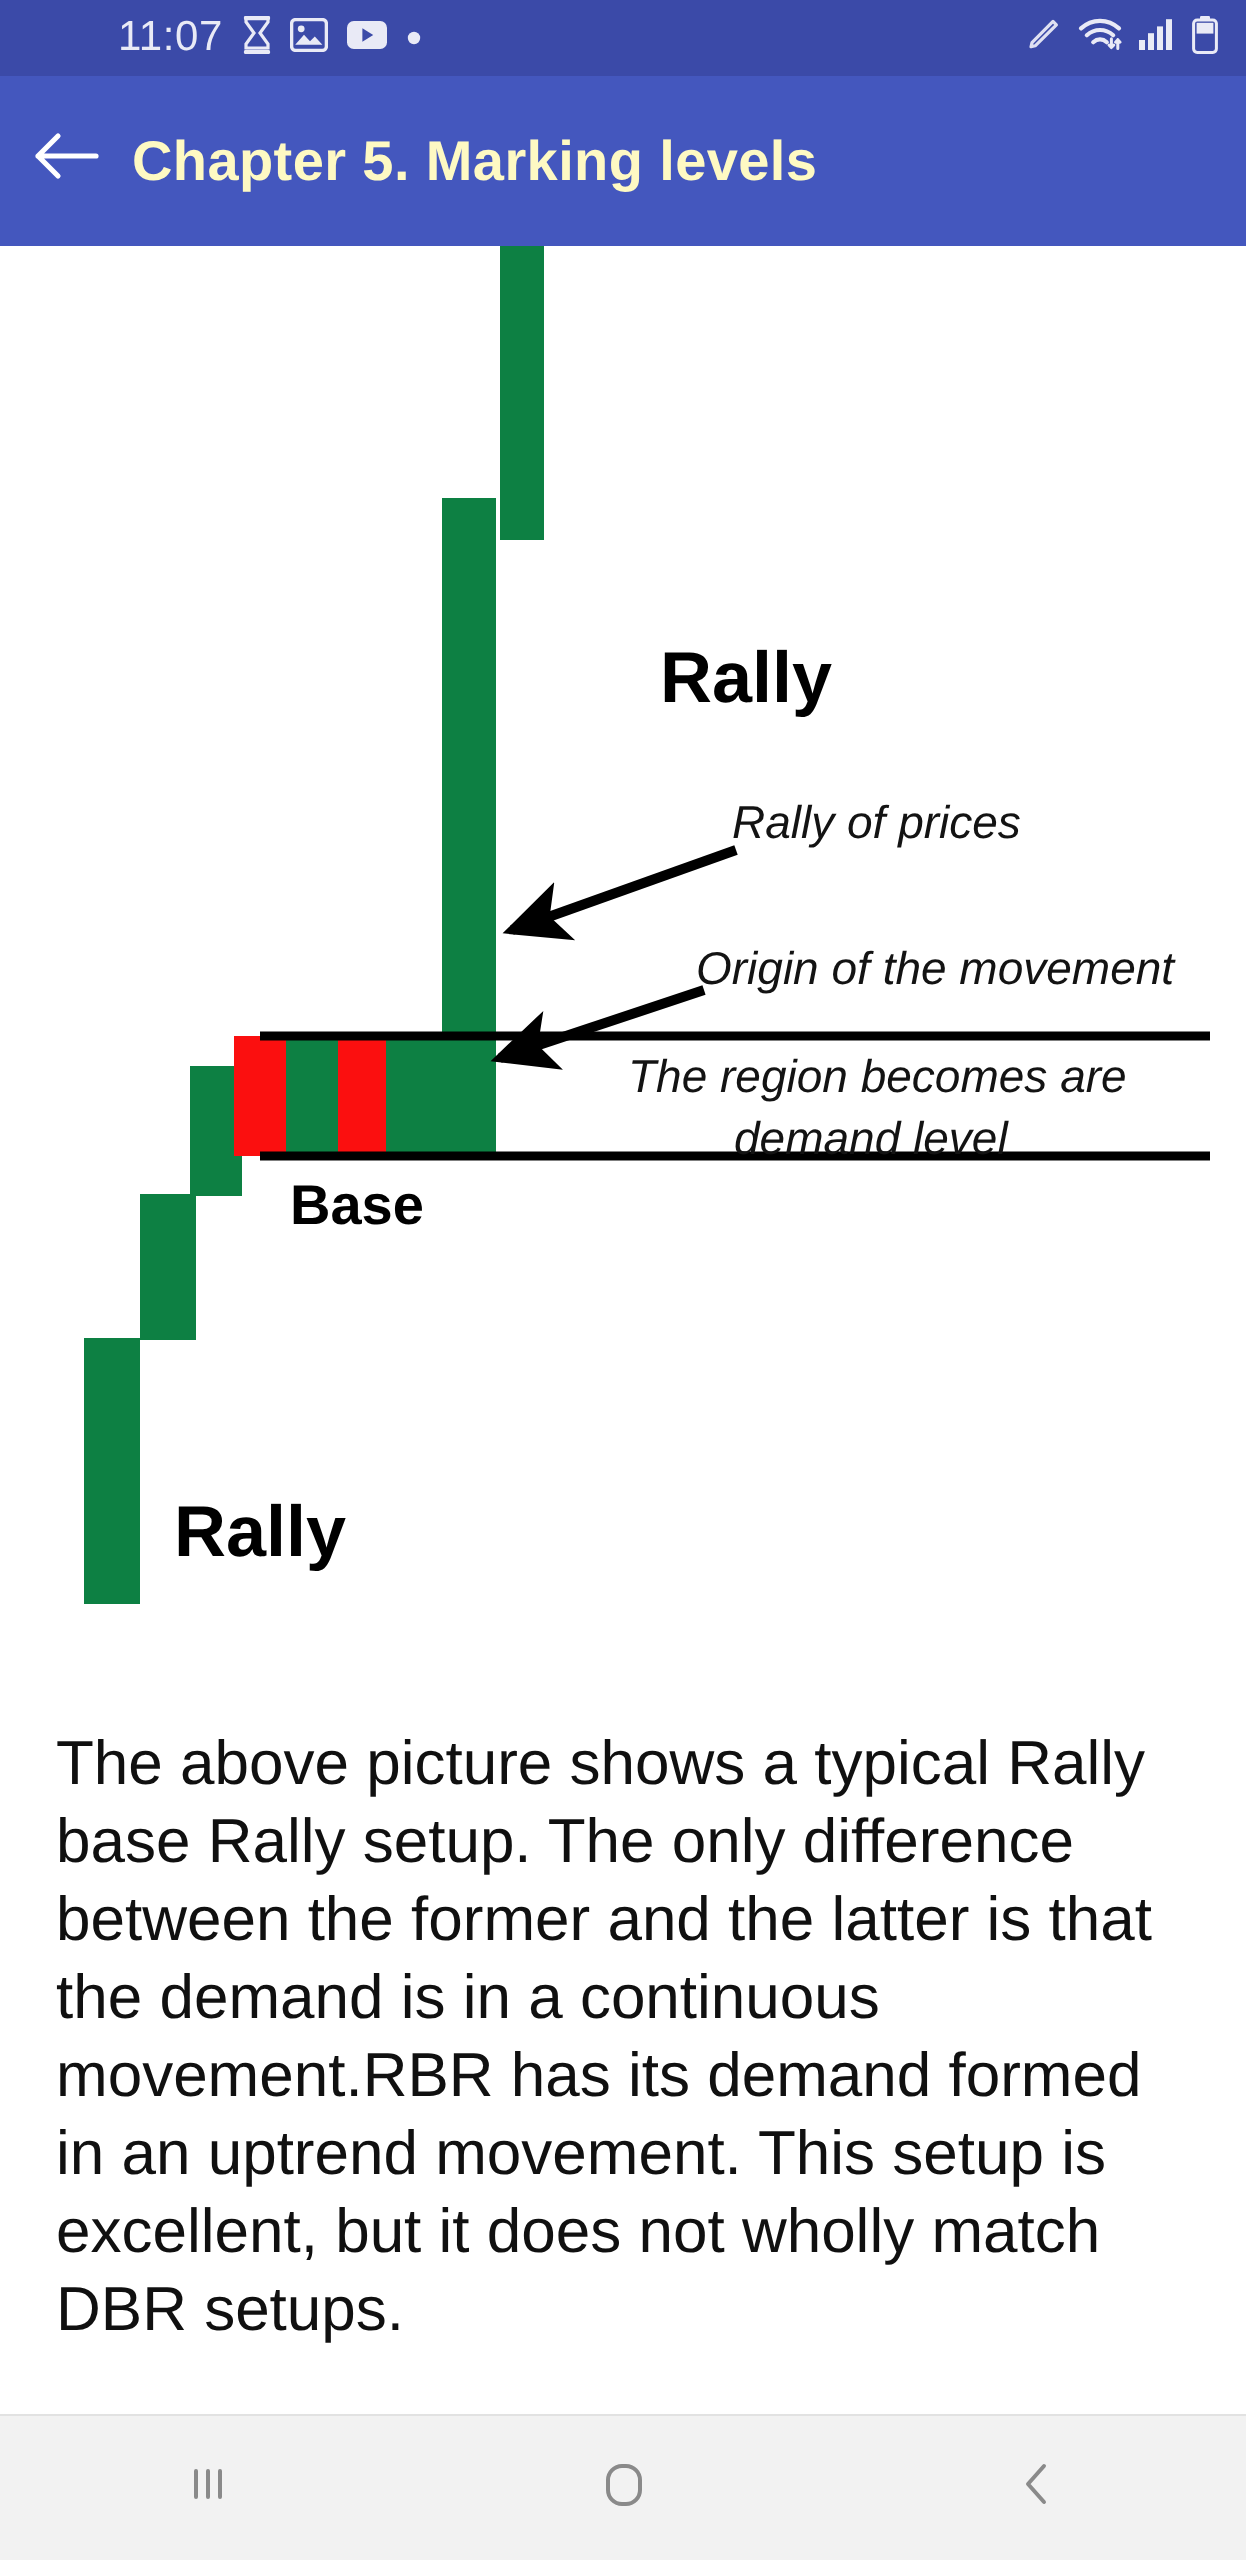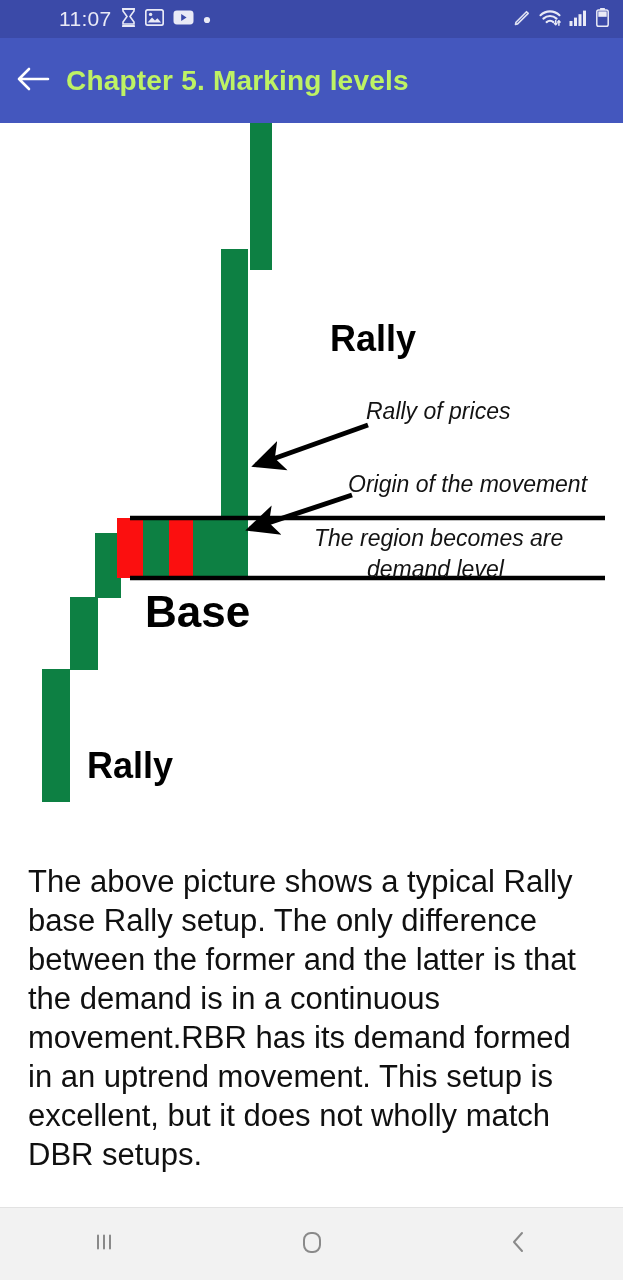--- a/index.html
+++ b/index.html
@@ -27,21 +27,21 @@
   #app-bar{
     position:absolute;left:0;top:38px;width:623px;height:85px;
     background:#4457be;
     display:flex;align-items:center;
   }
   #back-arrow{
     width:66px;display:flex;align-items:center;justify-content:center;
     cursor:pointer;
   }
   #app-title{
-    color:#bef264;font-size:28px;font-weight:bold;letter-spacing:.2px;
+    color:#fef9c3;font-size:28px;font-weight:bold;letter-spacing:.2px;
     white-space:nowrap;
   }
 
   
   #figure{
     position:absolute;left:0;top:123px;width:605px;height:720px;
     background:#ffffff;overflow:hidden;
   }
   .candle{position:absolute;}
   .lbl-bold{
@@ -188,21 +188,21 @@
   <div class="lbl-bold" style="left:330px;top:195px;font-size:36px;">Rally</div>
 
   <div class="lbl-thin" style="left:366px;top:275px;">Rally of prices</div>
 
   <div class="lbl-thin" style="left:348px;top:348px;">Origin of the movement</div>
 
   <div class="lbl-thin" style="left:314px;top:402px;">The region becomes are</div>
 
   <div class="lbl-thin" style="left:367px;top:433px;">demand level</div>
 
-  <div class="lbl-bold" style="left:145px;top:464px;font-size:44px;">Base</div>
+  <div class="lbl-bold" style="left:145px;top:464px;font-size:28px;">Base</div>
 
   <div class="lbl-bold" style="left:87px;top:622px;font-size:36px;">Rally</div>
 </div>
 
 <div id="body-text">The above picture shows a typical Rally base Rally setup. The only difference between the former and the latter is that the demand is in a continuous movement.RBR has its demand formed in an uptrend movement. This setup is excellent, but it does not wholly match DBR setups.</div>
 
 <div id="nav-bar">
   <div class="nav-btn">
     <span>
       <svg width="26" height="26" viewBox="0 0 26 26">

